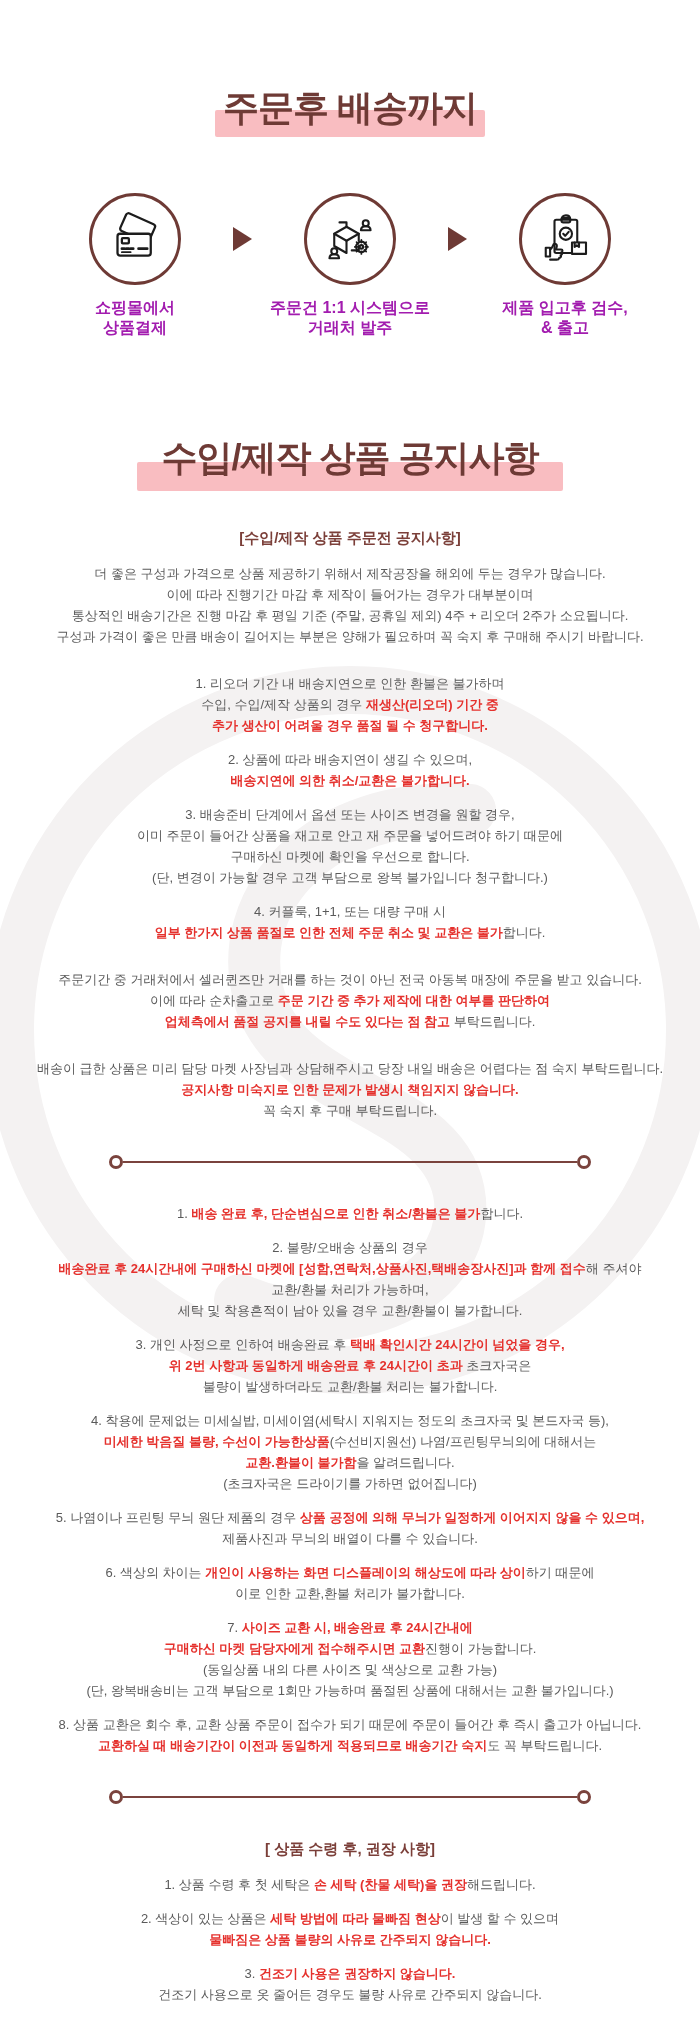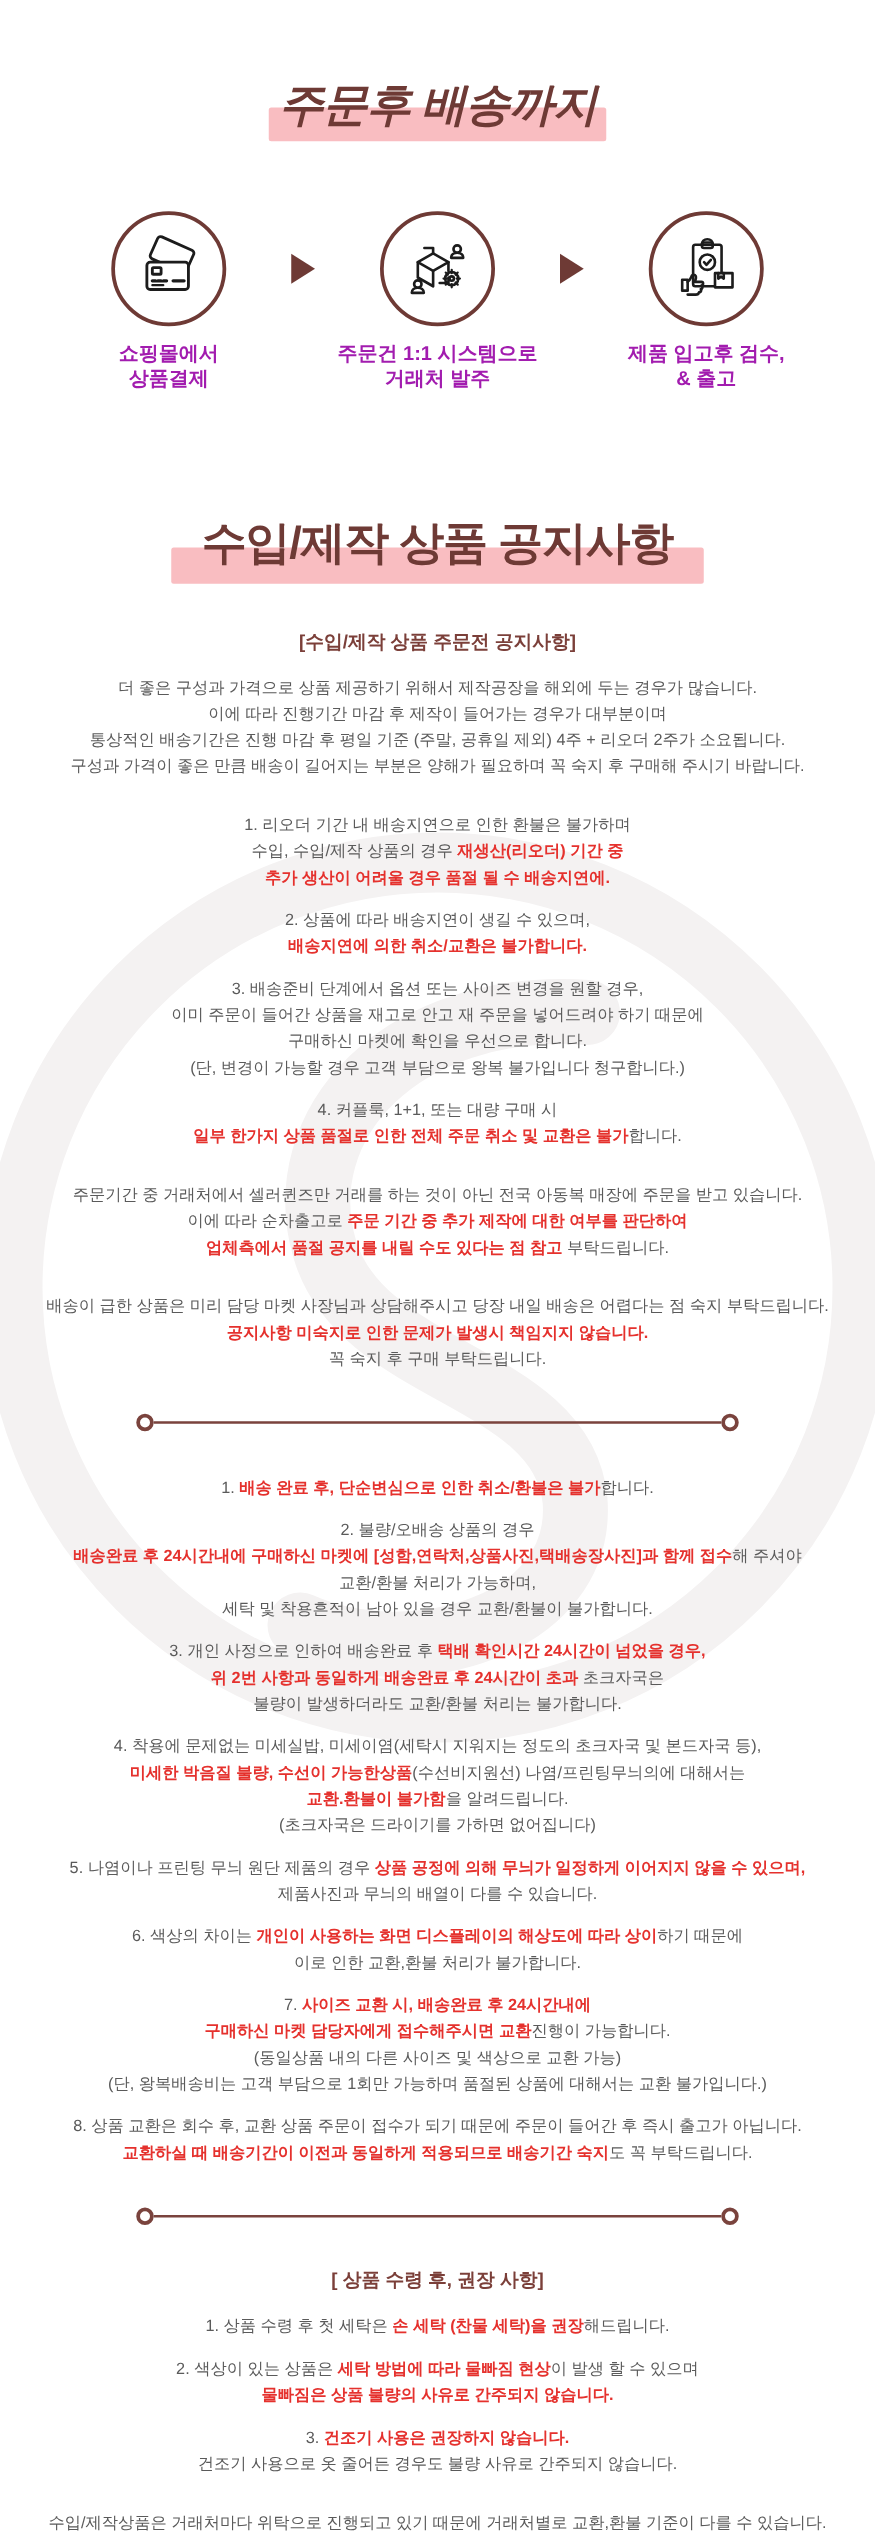--- a/index.html
+++ b/index.html
@@ -18,21 +18,21 @@
 
   
   .big-title{
     text-align:center;
     font-size:36px;
     font-weight:800;
     letter-spacing:-1px;
     color:#6e3a35;
     margin:0;
   }
-  .title-1{padding-top:60px;font-style:italic;}
+  .title-1{padding-top:84px;}
   .title-2{margin-top:96px;}
   .hl{position:relative;display:inline-block;z-index:0;}
   .hl::before{
     content:"";position:absolute;z-index:-1;
     left:-8px;right:-8px;top:54%;bottom:-9%;
     background:#f9bdc1;border-radius:2px;
   }
   .hl-wide::before{left:-24px;right:-24px;top:58%;bottom:-16%;}
 
   
@@ -161,21 +161,21 @@
         <div class="sec-header">[수입/제작 상품 주문전 공지사항]</div>
         <div class="para">
           <div class="line"><span>더 좋은 구성과 가격으로 상품 제공하기 위해서 제작공장을 해외에 두는 경우가 많습니다.</span></div>
           <div class="line"><span>이에 따라 진행기간 마감 후 제작이 들어가는 경우가 대부분이며</span></div>
           <div class="line"><span>통상적인 배송기간은 진행 마감 후 평일 기준 (주말, 공휴일 제외) 4주 + 리오더 2주가 소요됩니다.</span></div>
           <div class="line"><span>구성과 가격이 좋은 만큼 배송이 길어지는 부분은 양해가 필요하며 꼭 숙지 후 구매해 주시기 바랍니다.</span></div>
         </div>
         <div class="para gap-top">
           <div class="line"><span>1. 리오더 기간 내 배송지연으로 인한 환불은 불가하며</span></div>
           <div class="line"><span>수입, 수입/제작 상품의 경우 </span><span class="red">재생산(리오더) 기간 중</span></div>
-          <div class="line"><span class="red">추가 생산이 어려울 경우 품절 될 수 배송지연에.</span></div>
+          <div class="line"><span class="red">추가 생산이 어려울 경우 품절 될 수 청구합니다.</span></div>
         </div>
         <div class="para">
           <div class="line"><span>2. 상품에 따라 배송지연이 생길 수 있으며,</span></div>
           <div class="line"><span class="red">배송지연에 의한 취소/교환은 불가합니다.</span></div>
         </div>
         <div class="para">
           <div class="line"><span>3. 배송준비 단계에서 옵션 또는 사이즈 변경을 원할 경우,</span></div>
           <div class="line"><span>이미 주문이 들어간 상품을 재고로 안고 재 주문을 넣어드려야 하기 때문에</span></div>
           <div class="line"><span>구매하신 마켓에 확인을 우선으로 합니다.</span></div>
           <div class="line"><span>(단, 변경이 가능할 경우 고객 부담으로 왕복 불가입니다 청구합니다.)</span></div>

